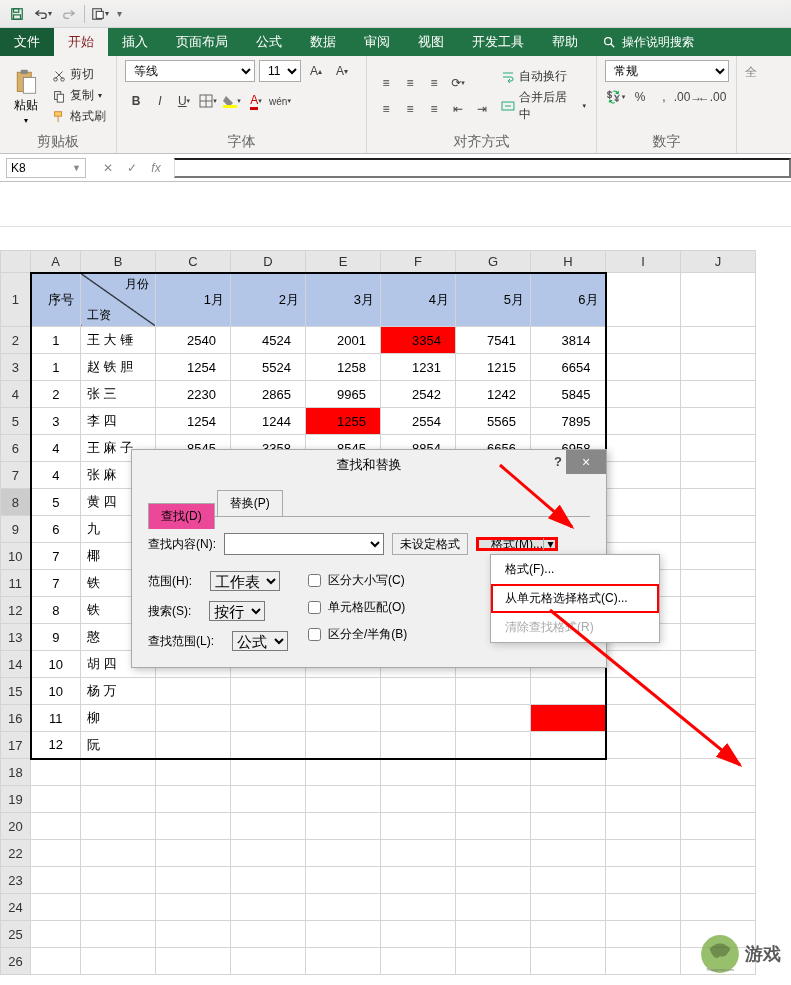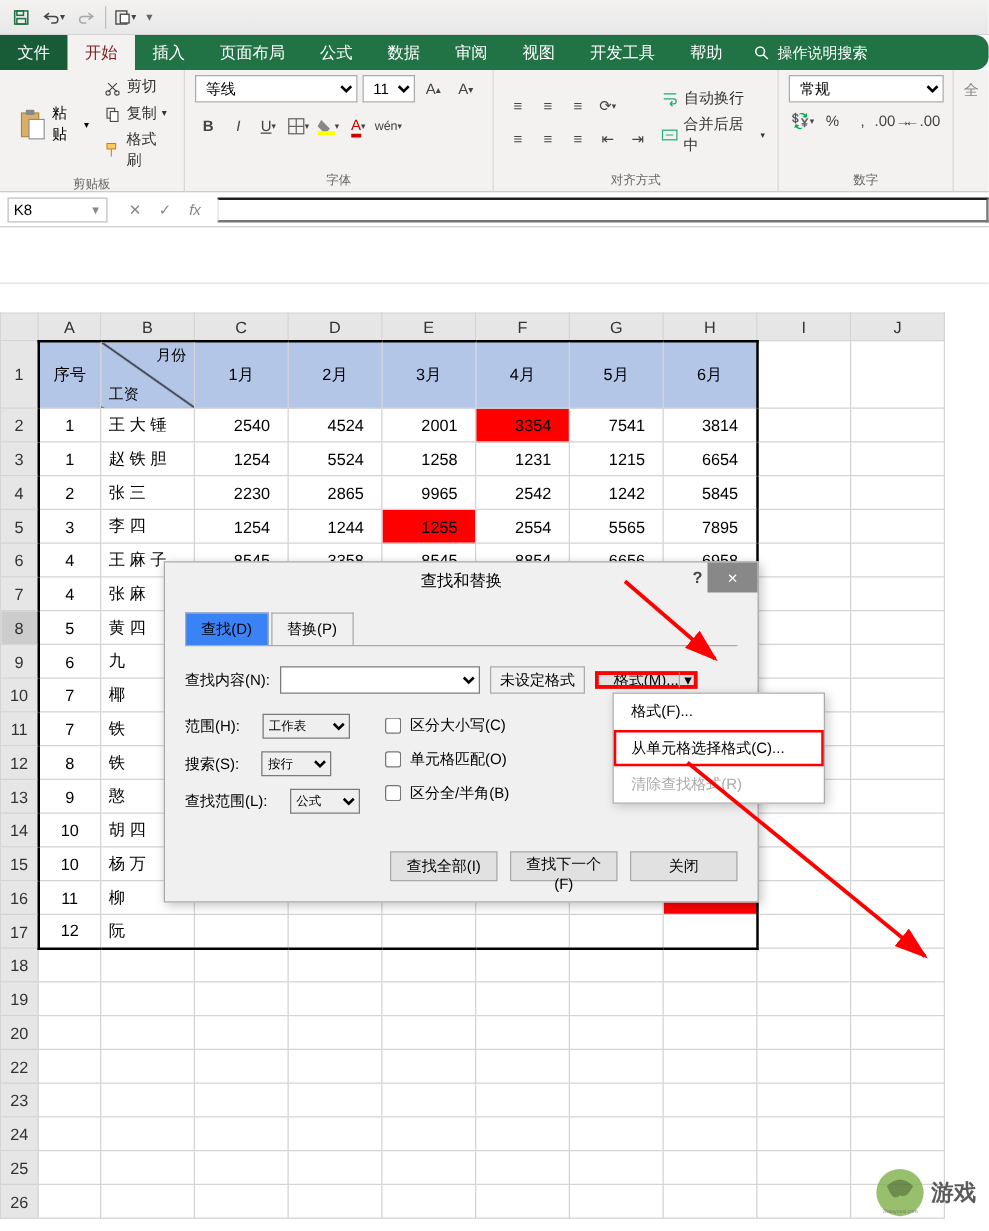--- a/index.html
+++ b/index.html
@@ -5,32 +5,32 @@
 * { box-sizing: border-box; font-family: "Microsoft YaHei", sans-serif; }
 body { margin: 0; width: 791px; height: 985px; background: #fff; position: relative; overflow: hidden; font-size: 12px; }
 
 
 .qat { height: 28px; background: linear-gradient(#f3f2f1, #e8e8e8); border-bottom: 1px solid #d4d4d4; display: flex; align-items: center; padding: 0 6px; gap: 4px; }
 .qat-btn { width: 22px; height: 22px; display: flex; align-items: center; justify-content: center; color: #444; cursor: pointer; }
 .qat-btn svg { width: 14px; height: 14px; }
 .qat-sep { width: 1px; height: 18px; background: #c0c0c0; }
 
 
-.tabs { height: 28px; background: #217346; display: flex; align-items: stretch; border-radius: 11px; }
+.tabs { height: 28px; background: #217346; display: flex; align-items: stretch; }
 .tab { padding: 0 14px; color: #fff; display: flex; align-items: center; font-size: 13px; cursor: pointer; }
 .tab.active { background: #f3f2f1; color: #7f1d1d; }
 .tab-search { display: flex; align-items: center; color: #fff; padding: 0 10px; gap: 6px; }
 
 
 .ribbon { height: 98px; background: #f3f2f1; border-bottom: 1px solid #c0c0c0; display: flex; }
 .rgroup { border-right: 1px solid #d8d8d8; padding: 4px 8px 2px 8px; display: flex; flex-direction: column; justify-content: space-between; }
-.rgroup-label { text-align: center; font-size: 10px; color: #666; padding-top: 2px; }
+.rgroup-label { text-align: center; font-size: 14px; color: #666; padding-top: 2px; }
 .rgroup-body { flex: 1; display: flex; gap: 6px; align-items: center; }
 .vstack { display: flex; flex-direction: column; gap: 2px; }
-.paste-big { display: flex; align-items: center; gap: 2px; padding: 2px 4px; }
+.paste-big { display: flex; flex-direction: column; align-items: center; gap: 2px; padding: 2px 4px; }
 .paste-big svg { width: 28px; height: 28px; }
 .small-btn { display: flex; align-items: center; gap: 4px; font-size: 12px; color: #333; padding: 1px 2px; }
 .small-btn svg { width: 14px; height: 14px; }
 .font-row { display: flex; gap: 4px; align-items: center; margin-bottom: 4px; }
 .font-sel { border: 1px solid #ababab; background: #fff; height: 22px; font-size: 12px; padding: 0 4px; }
 .icon-btn { width: 22px; height: 22px; display: flex; align-items: center; justify-content: center; color: #444; border: 1px solid transparent; }
 .row { display: flex; gap: 2px; align-items: center; }
 
 
 .fbar { height: 28px; border-bottom: 1px solid #c0c0c0; display: flex; align-items: center; background: #fff; }
@@ -44,47 +44,47 @@
 .grid { border-collapse: collapse; }
 .grid td, .grid th { border: 1px solid #d4d4d4; font-size: 13px; }
 .rowhdr { background: #e6e6e6; width: 30px; text-align: center; color: #333; font-weight: normal; height: 27px; }
 .colhdr { background: #e6e6e6; height: 22px; text-align: center; color: #333; font-weight: normal; }
 .corner { background: #e6e6e6; width: 30px; height: 22px; }
 .cell { height: 27px; padding: 0 6px; text-align: center; background: #fff; }
 .hdr-cell { background: #b4c6e7; text-align: center; font-size: 14px; }
 .data-cell { text-align: right; padding-right: 14px; }
 .name-cell { text-align: left; padding-left: 6px; }
 .hl { background: #ff0000; color: #000; }
-.thick-top { border-top: 2px solid #000 !important; }
+.thick-top { border-top: 2px solid #000 !important; text-align: right; }
 .thick-left { border-left: 2px solid #000 !important; }
 .thick-right { border-right: 2px solid #000 !important; }
 .thick-bottom { border-bottom: 2px solid #000 !important; }
 .diag { background: linear-gradient(to top right, transparent calc(50% - 1px), #000, transparent calc(50% + 1px)) #b4c6e7; position: relative; }
 .diag .top { position: absolute; top: 2px; right: 6px; font-size: 12px; }
 .diag .bot { position: absolute; bottom: 2px; left: 6px; font-size: 12px; }
 
 
 .dialog { position: absolute; top: 449px; left: 131px; width: 476px; background: #f0f0f0; border: 1px solid #aaa; box-shadow: 2px 2px 8px rgba(0,0,0,0.25); }
 .dlg-title { height: 30px; display: flex; align-items: center; justify-content: center; position: relative; font-size: 13px; }
 .dlg-close { position: absolute; right: 0; top: 0; width: 40px; height: 24px; background: #888; color: #fff; display: flex; align-items: center; justify-content: center; font-size: 14px; }
 .dlg-help { position: absolute; right: 44px; top: 4px; font-size: 13px; color: #444; font-weight: bold; }
 .dlg-body { padding: 10px 16px 16px 16px; }
 .dlg-tabs { display: flex; border-bottom: 1px solid #aaa; }
-.dlg-tab { padding: 4px 12px; border: 1px solid #aaa; border-bottom: none; background: #3b82f6; margin-right: 2px; position: relative; top: 0; font-size: 12px; }
+.dlg-tab { padding: 4px 12px; border: 1px solid #aaa; border-bottom: none; background: #ec4899; margin-right: 2px; position: relative; top: 13px; font-size: 12px; }
 .dlg-tab.inactive { background: #f0f0f0; top: 0; }
 .find-row { display: flex; align-items: center; gap: 8px; margin: 16px 0; }
 .find-row label { font-size: 12px; }
 .find-input { flex: 1; max-width: 160px; border: 1px solid #7a7a7a; height: 22px; background: #fff; }
 .fmt-preview { width: 76px; height: 22px; border: 1px solid #aaa; text-align: center; font-size: 12px; display: flex; align-items: center; justify-content: center; }
 .fmt-btn { width: 82px; height: 14px; border: 1px solid #7a7a7a; background: #e1e1e1; font-size: 12px; display: flex; align-items: center; justify-content: center; position: relative; }
 .fmt-btn .dd { position: absolute; right: 0; top: 0; width: 14px; height: 100%; border-left: 1px solid #aaa; display: flex; align-items: center; justify-content: center; }
 .opt-grid { display: flex; gap: 16px; margin-top: 12px; }
 .opt-col1 { display: flex; flex-direction: column; gap: 10px; font-size: 12px; }
 .opt-col1 > div { display: flex; align-items: center; gap: 18px; }
-.sel-small { border: 1px solid #7a7a7a; height: 20px; font-size: 10px; }
+.sel-small { border: 1px solid #7a7a7a; height: 20px; font-size: 15px; }
 .chk-col { display: flex; flex-direction: column; gap: 8px; font-size: 12px; }
 .chk-col label { display: flex; align-items: center; gap: 4px; }
 .opt-btn { border: 1px solid #aaa; background: #e1e1e1; height: 24px; padding: 0 10px; font-size: 12px; margin-left: auto; align-self: flex-start; }
 .dlg-footer { display: flex; gap: 10px; justify-content: flex-end; margin-top: 30px; }
 .dlg-btn { width: 86px; height: 24px; border: 1px solid #aaa; background: #e1e1e1; font-size: 12px; }
 
 
 .dd-menu { position: absolute; top: 554px; left: 490px; width: 170px; background: #fff; border: 1px solid #aaa; box-shadow: 2px 2px 8px rgba(0,0,0,0.2); }
 .dd-item { padding: 6px 14px; font-size: 12px; }
 .dd-item.disabled { color: #aaa; }
@@ -703,25 +703,20 @@
             <input type="checkbox" style="">
             <span>单元格匹配(O)</span>
           </label>
         <label>
             <input type="checkbox" style="">
             <span>区分全/半角(B)</span>
           </label>
       </div>
       <button class="opt-btn">选项(T) &lt;&lt;</button>
     </div>
-    <div class="dlg-footer">
-      <button class="dlg-btn">查找全部(I)</button>
-      <button class="dlg-btn">查找下一个(F)</button>
-      <button class="dlg-btn">关闭</button>
-    </div>
   </div>
 </div>
 
 <div class="dd-menu">
   <div class="dd-item">格式(F)...</div>
   <div class="dd-item hl-red">从单元格选择格式(C)...</div>
   <div class="dd-item disabled">清除查找格式(R)</div>
 </div>
 
 <svg class="arrow-svg" width="300" height="320">

